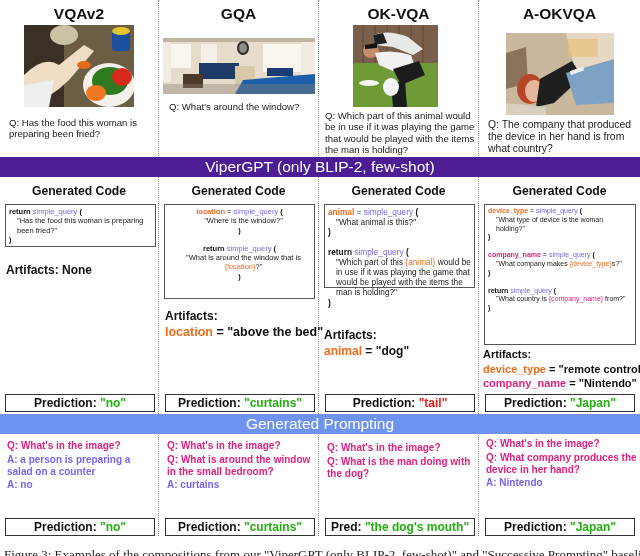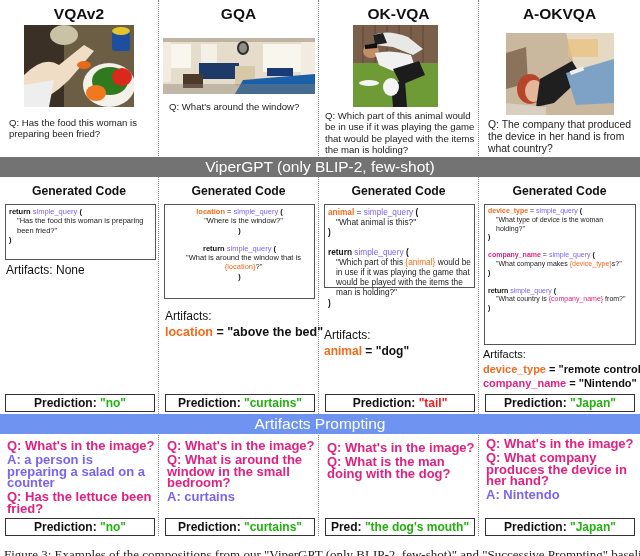--- a/index.html
+++ b/index.html
@@ -5,42 +5,42 @@
   * { box-sizing: border-box; margin: 0; padding: 0; }
   html, body { width: 640px; height: 556px; background: #fff; overflow: hidden; }
   body { font-family: "Liberation Sans", sans-serif; color: #111; position: relative; }
   .vdiv { position: absolute; width: 0; border-left: 1px dotted #888; }
 
   .col-title { position: absolute; font-weight: bold; font-size: 15.5px; text-align: center; }
   .img { position: absolute; overflow: hidden; }
   .q { position: absolute; font-size: 9.6px; line-height: 11.3px; color: #222; }
 
   .banner { position: absolute; left: 0; width: 640px; color: #fff; text-align: center; font-size: 15.5px; }
-  .banner.green { background: #737373; top: 157px; height: 20px; line-height: 20px; }
+  .banner.green { background: #4c1d95; top: 157px; height: 20px; line-height: 20px; }
   .banner.blue { background: #6e93f0; top: 414px; height: 20px; line-height: 20px; }
 
   .gen-title { position: absolute; font-weight: bold; font-size: 12.2px; text-align: center; }
   .code { position: absolute; border: 1px solid #555; background: #fff; font-size: 7.5px; line-height: 9.3px; padding: 2px 3px; color: #222; }
   .code .ind { padding-left: 8px; display: block; }
   .code .gap { display: block; height: 9px; }
   .kw { font-weight: bold; color: #111; }
   .fn { color: #7a63f0; }
   .v-orange { color: #f26b1d; }
   .v-pink { color: #e0217f; }
 
-  .art-label { position: absolute; font-weight: normal; font-size: 12px; }
+  .art-label { position: absolute; font-weight: bold; font-size: 12px; }
   .art-line { position: absolute; font-weight: bold; font-size: 12px; white-space: nowrap; }
   .art-line .var-o { color: #f26b1d; }
   .art-line .var-p { color: #e0217f; }
 
   .pred { position: absolute; border: 1px solid #333; background: #fff; height: 18px; line-height: 16px; font-weight: bold; font-size: 12px; text-align: center; white-space: nowrap; }
   .pred .g { color: #22b00e; }
   .pred .r { color: #f01d1d; }
 
-  .sp { position: absolute; font-size: 13px; line-height: 11.8px; font-weight: bold; }
+  .sp { position: absolute; font-size: 10px; line-height: 11.8px; font-weight: bold; }
   .sp .qq { color: #e0217f; display: block; margin-bottom: 2px; }
   .sp .aa { color: #7a63f0; display: block; margin-bottom: 2px; }
 
   .caption { position: absolute; left: 4px; top: 547px; font-family: "Liberation Serif", serif; font-size: 13px; white-space: nowrap; color: #222; }
 </style>
 </head>
 <body>
 
 <div class="vdiv" style="left:158px; top:0; height:536px;"></div>
 <div class="vdiv" style="left:318px; top:0; height:536px;"></div>
@@ -130,21 +130,21 @@
 </div>
 <div class="q" style="left:488px; top:119px; width:145px; font-size:10.4px; line-height:12.2px;">Q: The company that produced the device in her hand is from what country?</div>
 
 <div class="banner green">ViperGPT (only BLIP-2, few-shot)</div>
 
 <div class="gen-title" style="left:0; width:158px; top:184px;">Generated Code</div>
 <div class="gen-title" style="left:159px; width:159px; top:184px;">Generated Code</div>
 <div class="gen-title" style="left:319px; width:159px; top:184px;">Generated Code</div>
 <div class="gen-title" style="left:479px; width:161px; top:184px;">Generated Code</div>
 
-<div class="code" style="left:5px; top:204px; width:151px; height:56px;">
+<div class="code" style="left:5px; top:204px; width:151px; height:43px;">
   <span class="kw">return</span>
   <span class="fn">simple_query</span><span class="kw"> (</span>
   <span class="ind">"Has the food this woman is preparing been fried?"</span>
   <span class="kw">)</span>
 </div>
 
 <div class="code" style="left:164px; top:204px; width:151px; height:95px;text-align:center;">
   <span class="v-orange" style="font-weight:bold">location</span><span> = </span><span class="fn">simple_query</span><span class="kw"> (</span>
   <span class="ind">"Where is the window?"</span>
   <span class="kw">)</span>
@@ -207,26 +207,25 @@
 <div class="pred" style="left:165px; top:394px; width:150px;">
   <span>Prediction: </span><span class="g">"curtains"</span>
 </div>
 <div class="pred" style="left:325px; top:394px; width:150px;">
   <span>Prediction: </span><span class="r">"tail"</span>
 </div>
 <div class="pred" style="left:485px; top:394px; width:150px;">
   <span>Prediction: </span><span class="g">"Japan"</span>
 </div>
 
-<div class="banner blue">Artifacts Prompting</div>
+<div class="banner blue">Generated Prompting</div>
 
 <div class="sp" style="left:7px; top:440px; width:148px;">
   <span class="qq">Q: What's in the image?</span>
   <span class="aa">A: a person is preparing a salad on a counter</span>
-  <span class="qq">Q: Has the lettuce been fried?</span>
   <span class="aa">A: no</span>
 </div>
 <div class="sp" style="left:167px; top:440px; width:148px;">
   <span class="qq">Q: What's in the image?</span>
   <span class="qq">Q: What is around the window in the small bedroom?</span>
   <span class="aa">A: curtains</span>
 </div>
 <div class="sp" style="left:327px; top:442px; width:148px;">
   <span class="qq">Q: What's in the image?</span>
   <span class="qq">Q: What is the man doing with the dog?</span>

